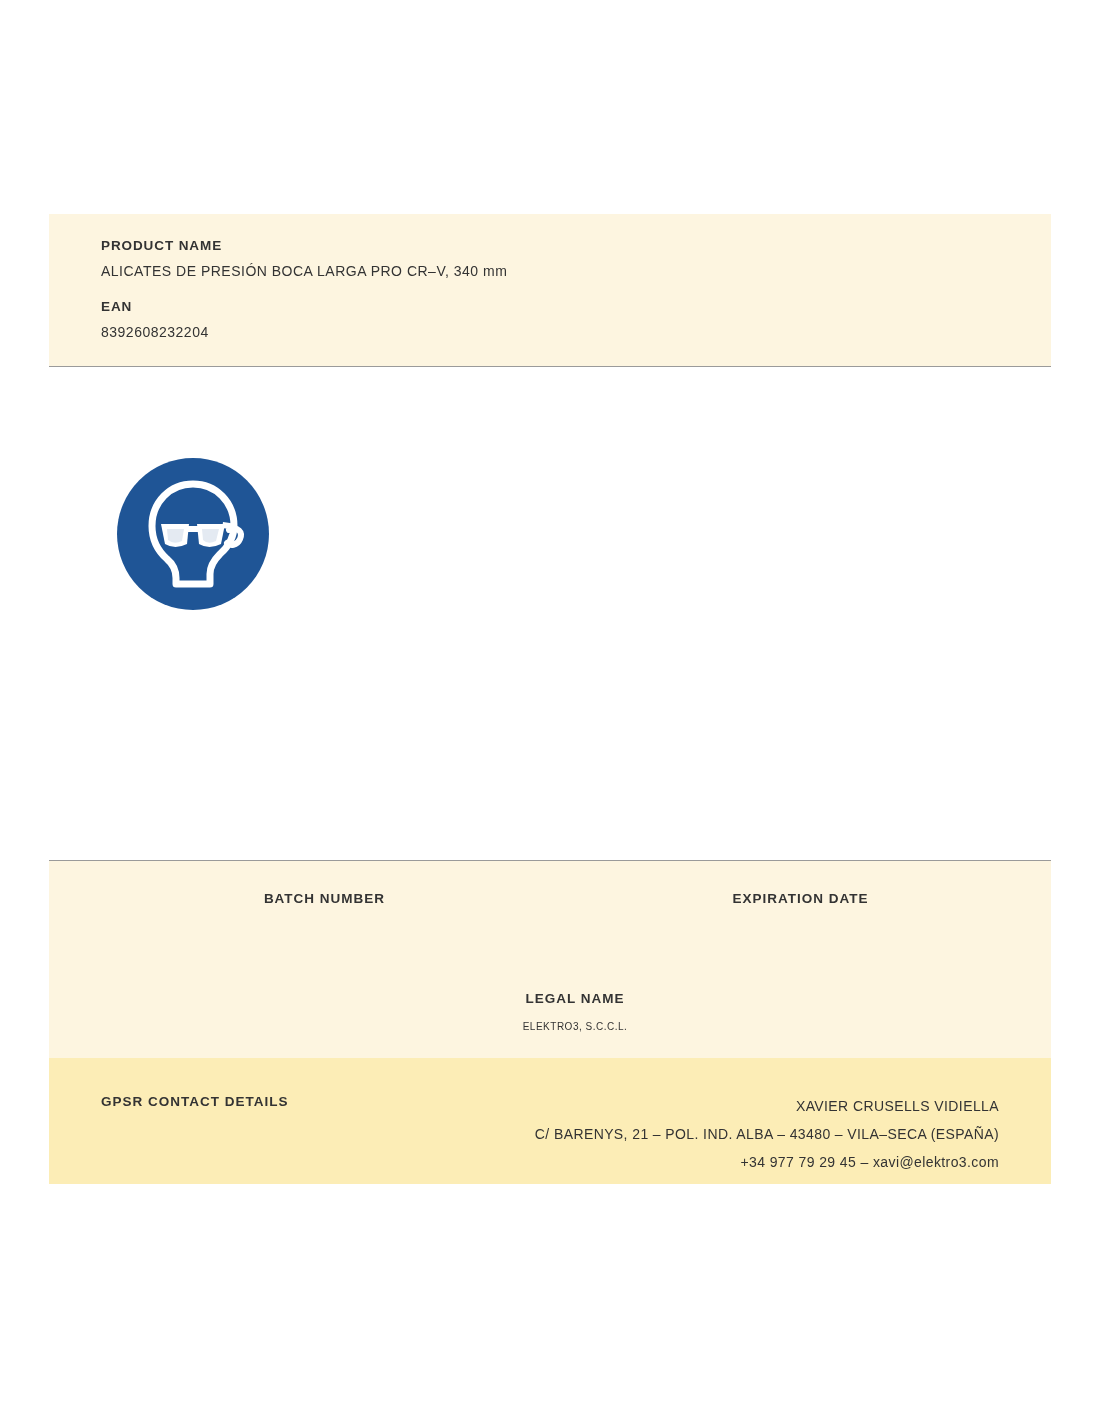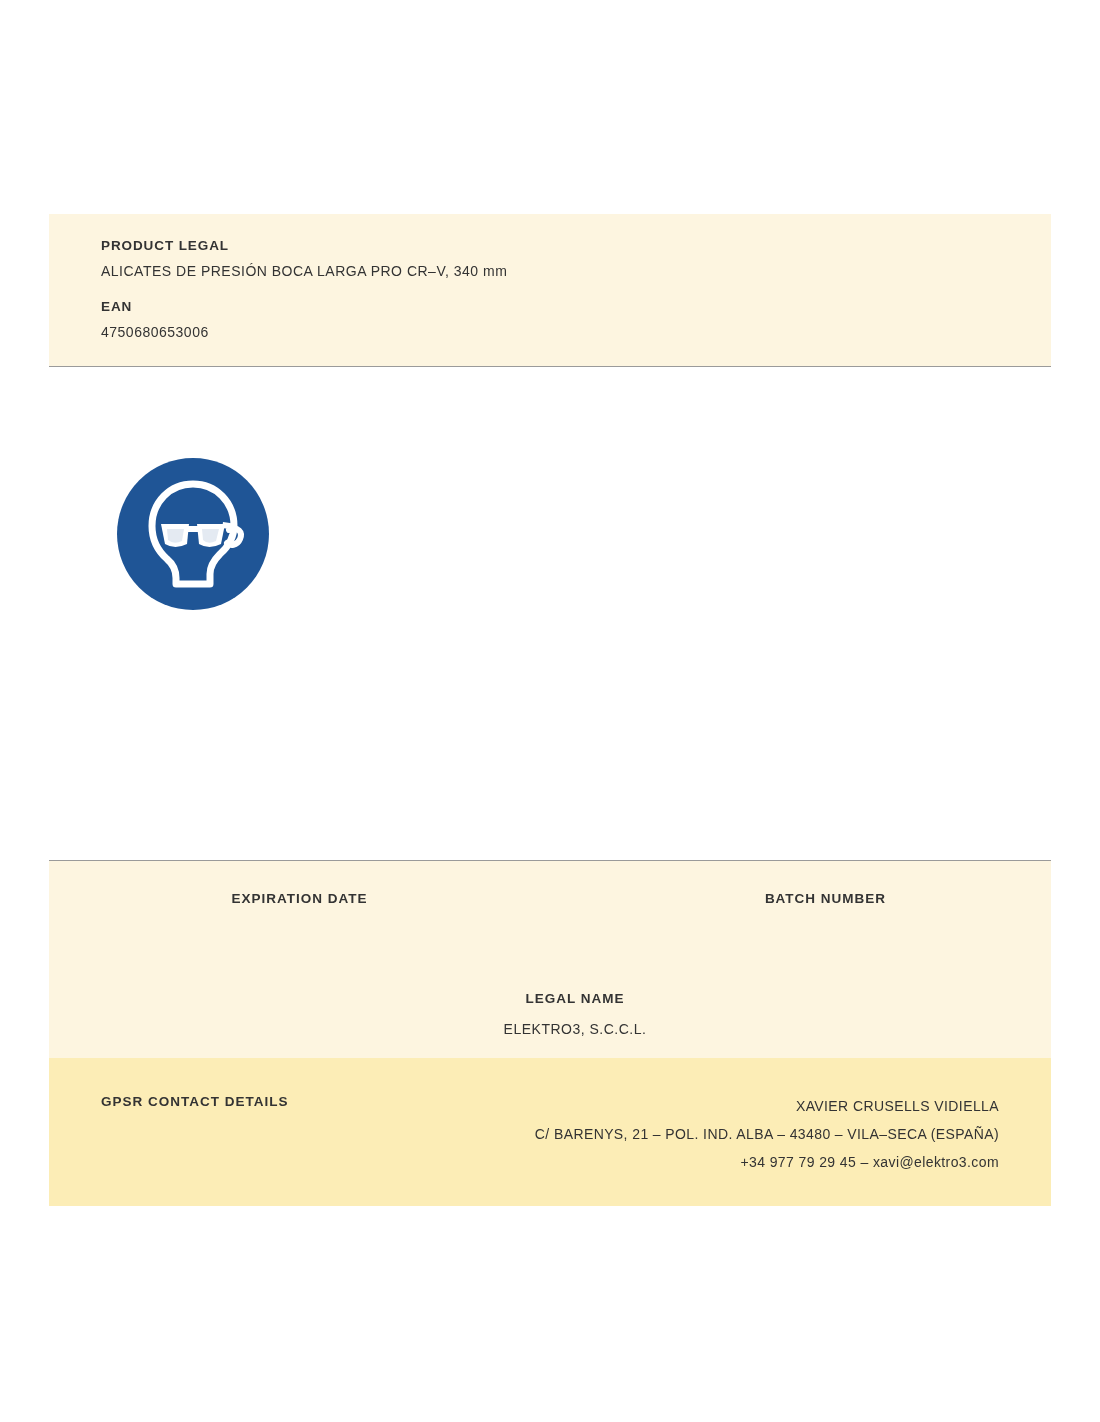--- a/index.html
+++ b/index.html
@@ -94,38 +94,38 @@
   }
   .cell-label {
     font-size: 13.5px;
     font-weight: bold;
     letter-spacing: 1px;
     color: #333333;
     margin: 0 0 14px 0;
     min-height: 16px;
   }
   .cell-value {
-    font-size: 14px;
+    font-size: 10px;
     letter-spacing: 0.5px;
     color: #333333;
     margin: 0;
     min-height: 16px;
   }
   .info-row.second {
     margin-top: 36px;
     align-items: center;
   }
 
   
   .contact-block {
     position: absolute;
     left: 49px;
     top: 1058px;
     width: 1002px;
-    height: 148px;
+    height: 126px;
     background: #fcedb6;
     box-sizing: border-box;
     padding: 34px 52px 0 52px;
     display: flex;
     justify-content: space-between;
     align-items: flex-start;
   }
   .contact-title {
     font-size: 13.5px;
     font-weight: bold;
@@ -145,26 +145,26 @@
     white-space: nowrap;
   }
 </style>
 </head>
 <body>
 
 <div class="page">
 
   <div class="product-block">
     <div class="field">
-      <p class="field-label">PRODUCT LEGAL</p>
+      <p class="field-label">PRODUCT NAME</p>
       <p class="field-value">ALICATES DE PRESIÓN BOCA LARGA PRO CR–V, 340 mm</p>
     </div>
     <div class="field spaced">
       <p class="field-label">EAN</p>
-      <p class="field-value">4750680653006</p>
+      <p class="field-value">8392608232204</p>
     </div>
   </div>
 
   <div class="picto-wrap">
     <svg width="152" height="152" viewBox="0 0 152 152" aria-hidden="true">
       <circle cx="76" cy="76" r="76" fill="#1f5596"></circle>
 
       <path d="M76 26
                C 53 26, 35 44, 35 68
                C 35 82, 41 93, 50 101
@@ -186,26 +186,26 @@
 
       <rect x="106" y="64" width="14" height="6" fill="#ffffff" transform="rotate(8 106 64)"></rect>
 
       <path d="M50 71 L67 71 L65 83 Q 57 87, 51 82 Z" fill="#1f5596" opacity="0.12"></path>
       <path d="M85 71 L102 71 L99 83 Q 91 87, 86 82 Z" fill="#1f5596" opacity="0.12"></path>
     </svg>
   </div>
 
   <div class="info-table">
     <div class="info-row">
+      <div class="info-cell left-pad">
+        <p class="cell-label">BATCH NUMBER</p>
+        <p class="cell-value"></p>
+      </div>
       <div class="info-cell">
         <p class="cell-label">EXPIRATION DATE</p>
-        <p class="cell-value"></p>
-      </div>
-      <div class="info-cell left-pad">
-        <p class="cell-label">BATCH NUMBER</p>
         <p class="cell-value"></p>
       </div>
     </div>
     <div class="info-row second">
       <div class="info-cell left-pad">
         <p class="cell-label">LEGAL NAME</p>
         <p class="cell-value">ELEKTRO3, S.C.C.L.</p>
       </div>
     </div>
   </div>

